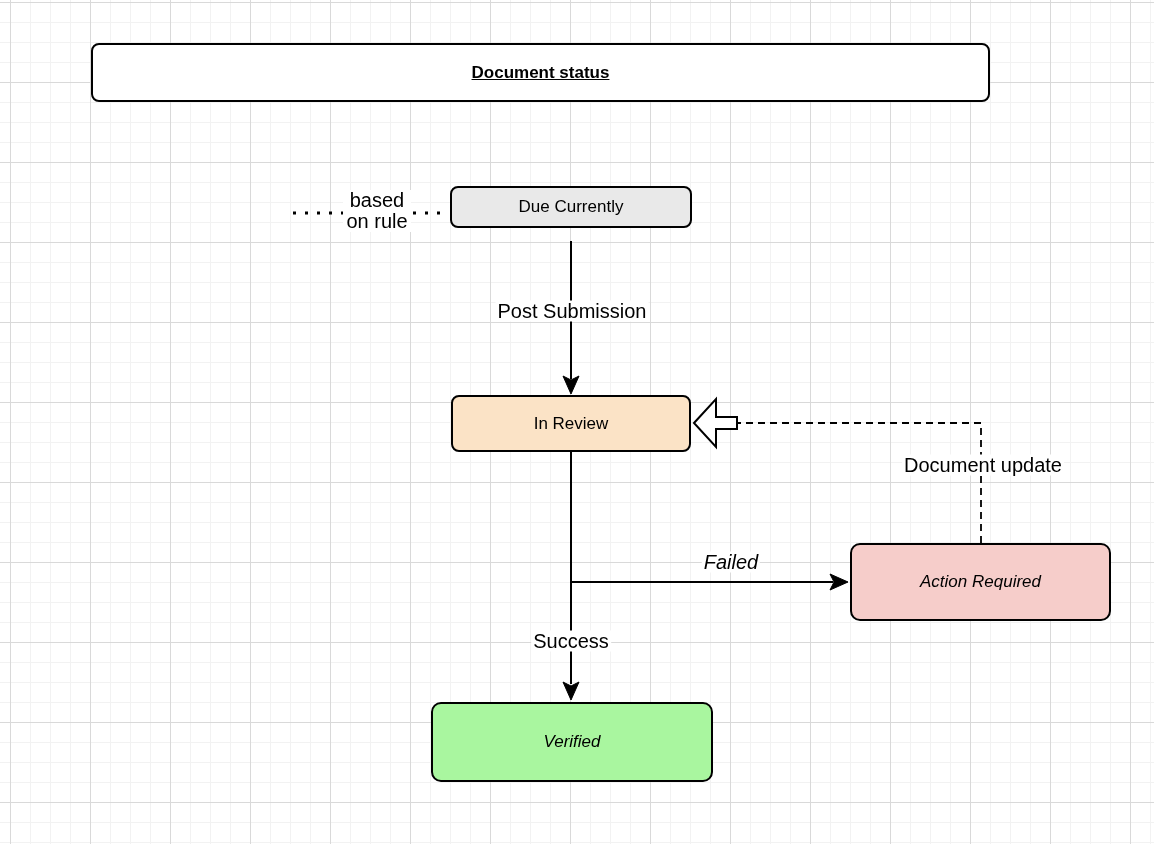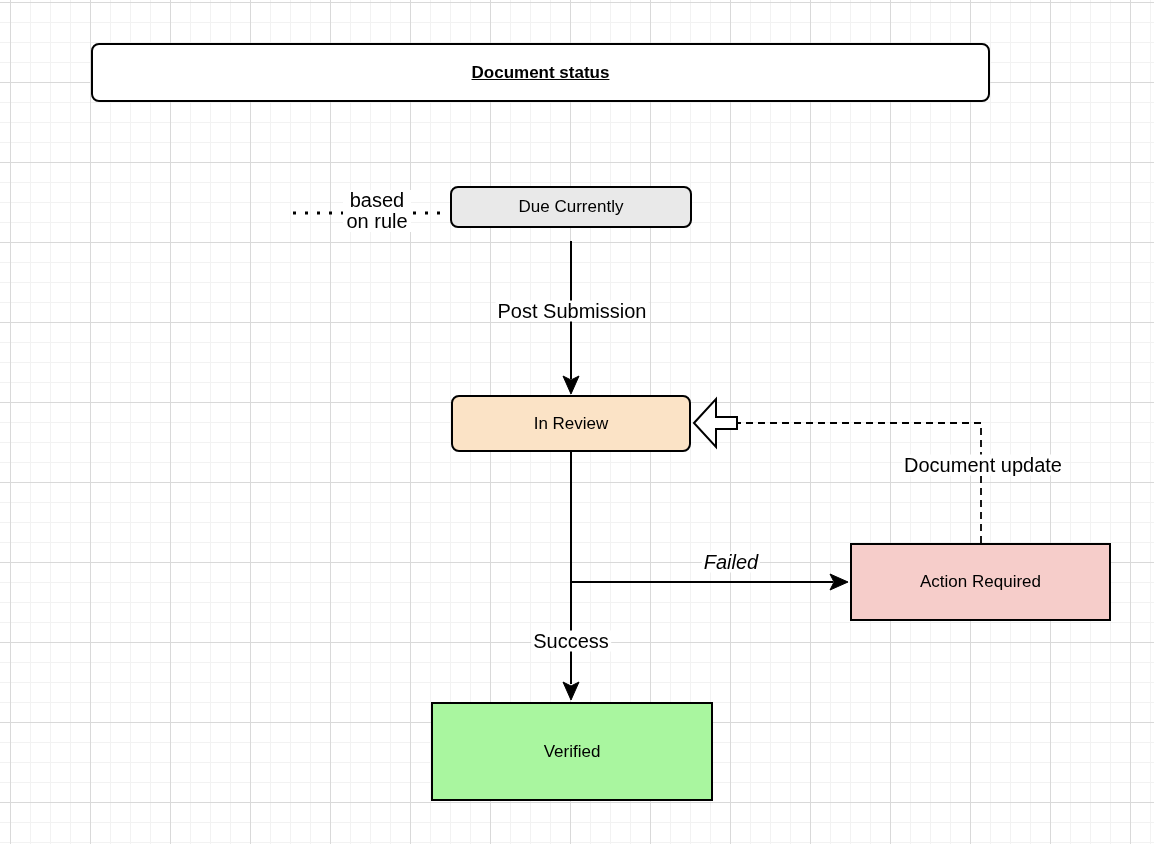--- a/index.html
+++ b/index.html
@@ -37,21 +37,21 @@
     border: 2px solid #000000;
     border-radius: 8px;
     display: flex;
     align-items: center;
     justify-content: center;
     font-size: 17px;
     text-align: center;
     z-index: 2;
     background: #ffffff;
   }
-  .node.big { border-radius: 0; }
+  .node.big { border-radius: 10px; font-style: italic; }
   .node.title-node {
     font-weight: bold;
     text-decoration: underline;
     font-size: 17px;
   }
   .edge-label {
     position: absolute;
     transform: translate(-50%, -50%);
     background: #ffffff;
     font-size: 20px;
@@ -105,21 +105,21 @@
   </div>
 
   <div class="node" style="left: 451px; top: 395px; width: 240px; height: 57px; background-color: rgb(251, 227, 198);">
     <span>In Review</span>
   </div>
 
   <div class="node big" style="left: 850px; top: 543px; width: 261px; height: 78px; background-color: rgb(246, 205, 202);">
     <span>Action Required</span>
   </div>
 
-  <div class="node big" style="left: 431px; top: 702px; width: 282px; height: 99px; background-color: rgb(169, 246, 159);">
+  <div class="node big" style="left: 431px; top: 702px; width: 282px; height: 80px; background-color: rgb(169, 246, 159);">
     <span>Verified</span>
   </div>
 
   <div class="edge-label wrap" style="left:377px; top:211px;">based on rule</div>
 
   <div class="edge-label" style="left:572px; top:311px;">Post Submission</div>
 
   <div class="edge-label" style="left:983px; top:465px;">Document update</div>
 
   <div class="edge-label" style="left:731px; top:562px;font-style:italic;">Failed</div>

